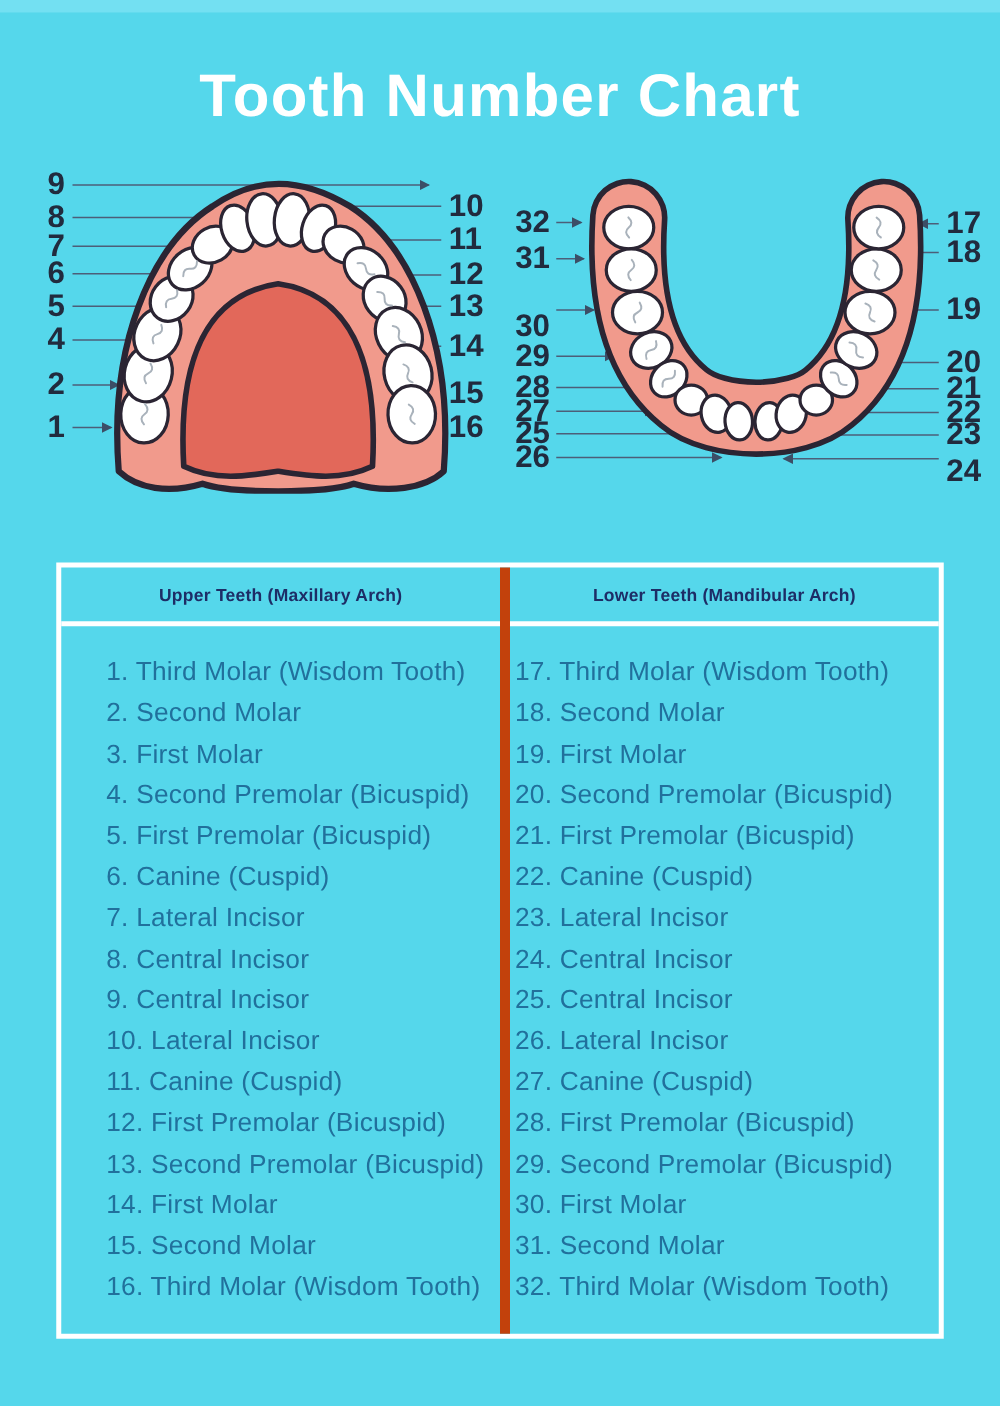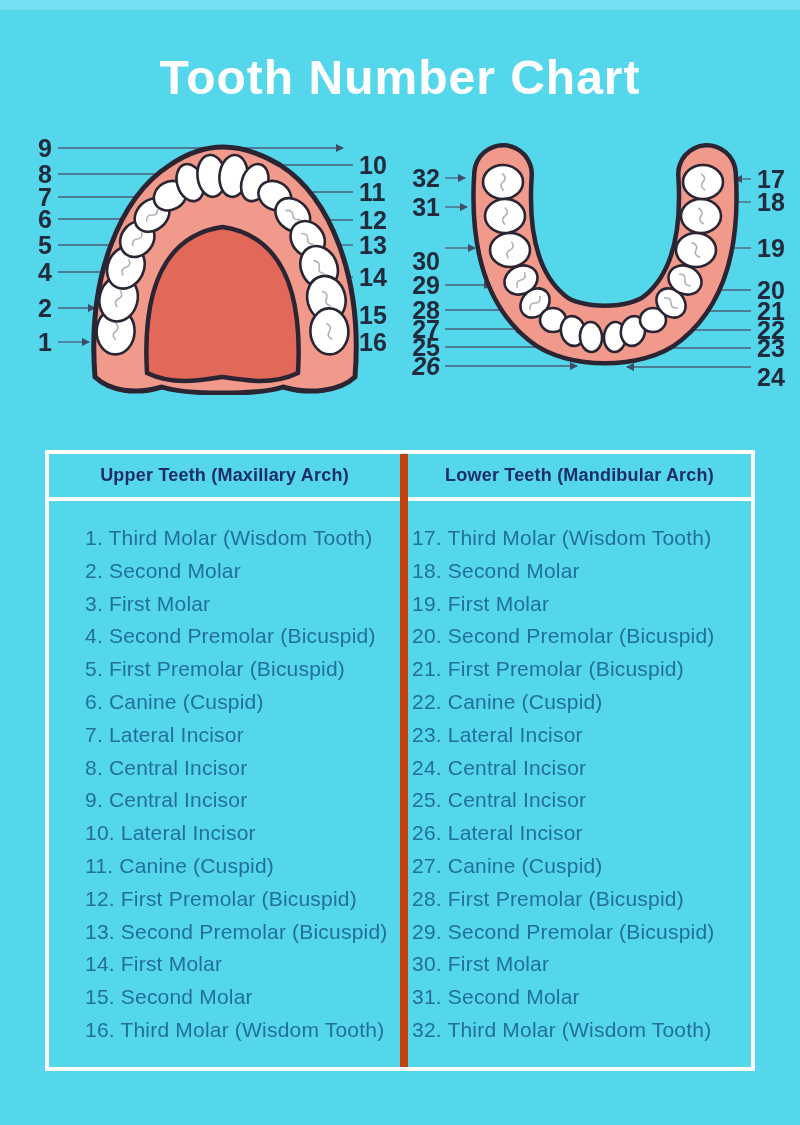--- a/index.html
+++ b/index.html
@@ -30,21 +30,21 @@
   .lead{stroke:#4c5e78;stroke-width:1.3;}
   .tooth-table{
     position:absolute;left:45px;top:450px;width:710px;height:621px;
     border:4px solid #ffffff;box-sizing:border-box;display:flex;
   }
   .tcol{width:50%;display:flex;flex-direction:column;box-sizing:border-box;}
   .tcol.second{border-left:8px solid #c2410c;}
   .tcol-header{
     height:43px;border-bottom:4px solid #ffffff;flex:0 0 auto;
     display:flex;align-items:center;justify-content:center;
-    color:#1d2d66;font-weight:700;font-size:18px;letter-spacing:.2px;
+    color:#1d2d66;font-weight:700;font-size:14px;letter-spacing:.2px;
   }
   .tcol-body{padding:21px 0 0 36px;}
   .tcol.second .tcol-body{padding-left:4px;}
   .tcol-body .row{
     margin:0;color:#21709c;font-size:21px;line-height:32.8px;
     white-space:nowrap;letter-spacing:.2px;
   }
 </style>
 </head>
 <body>
@@ -189,21 +189,21 @@
   </svg>
   <div class="labels"></div>
   <div class="labels"></div>
 <span class="num-label right-anchor" style="left: 35px; top: 38px;">32</span>
     <span class="num-label right-anchor" style="left: 35px; top: 67px;">31</span>
     <span class="num-label right-anchor" style="left: 35px; top: 108px; margin-top: 13px;">30</span>
     <span class="num-label right-anchor" style="left: 35px; top: 145px;">29</span>
     <span class="num-label right-anchor" style="left: 35px; top: 170px;">28</span>
     <span class="num-label right-anchor" style="left: 35px; top: 189px;">27</span>
     <span class="num-label right-anchor" style="left: 35px; top: 207px;">25</span>
-    <span class="num-label right-anchor" style="left: 35px; top: 226px; font-style: italic;">26</span>
+    <span class="num-label right-anchor" style="left: 35px; top: 226px;">26</span>
     <span class="num-label" style="left: 352px; top: 39px;">17</span>
     <span class="num-label" style="left: 352px; top: 62px;">18</span>
     <span class="num-label" style="left: 352px; top: 108px;">19</span>
     <span class="num-label" style="left: 352px; top: 150px;">20</span>
     <span class="num-label" style="left: 352px; top: 171px;">21</span>
     <span class="num-label" style="left: 352px; top: 190px;">22</span>
     <span class="num-label" style="left: 352px; top: 208px; text-align: center;">23</span>
     <span class="num-label" style="left: 352px; top: 237px;">24</span>
   </div>
 

